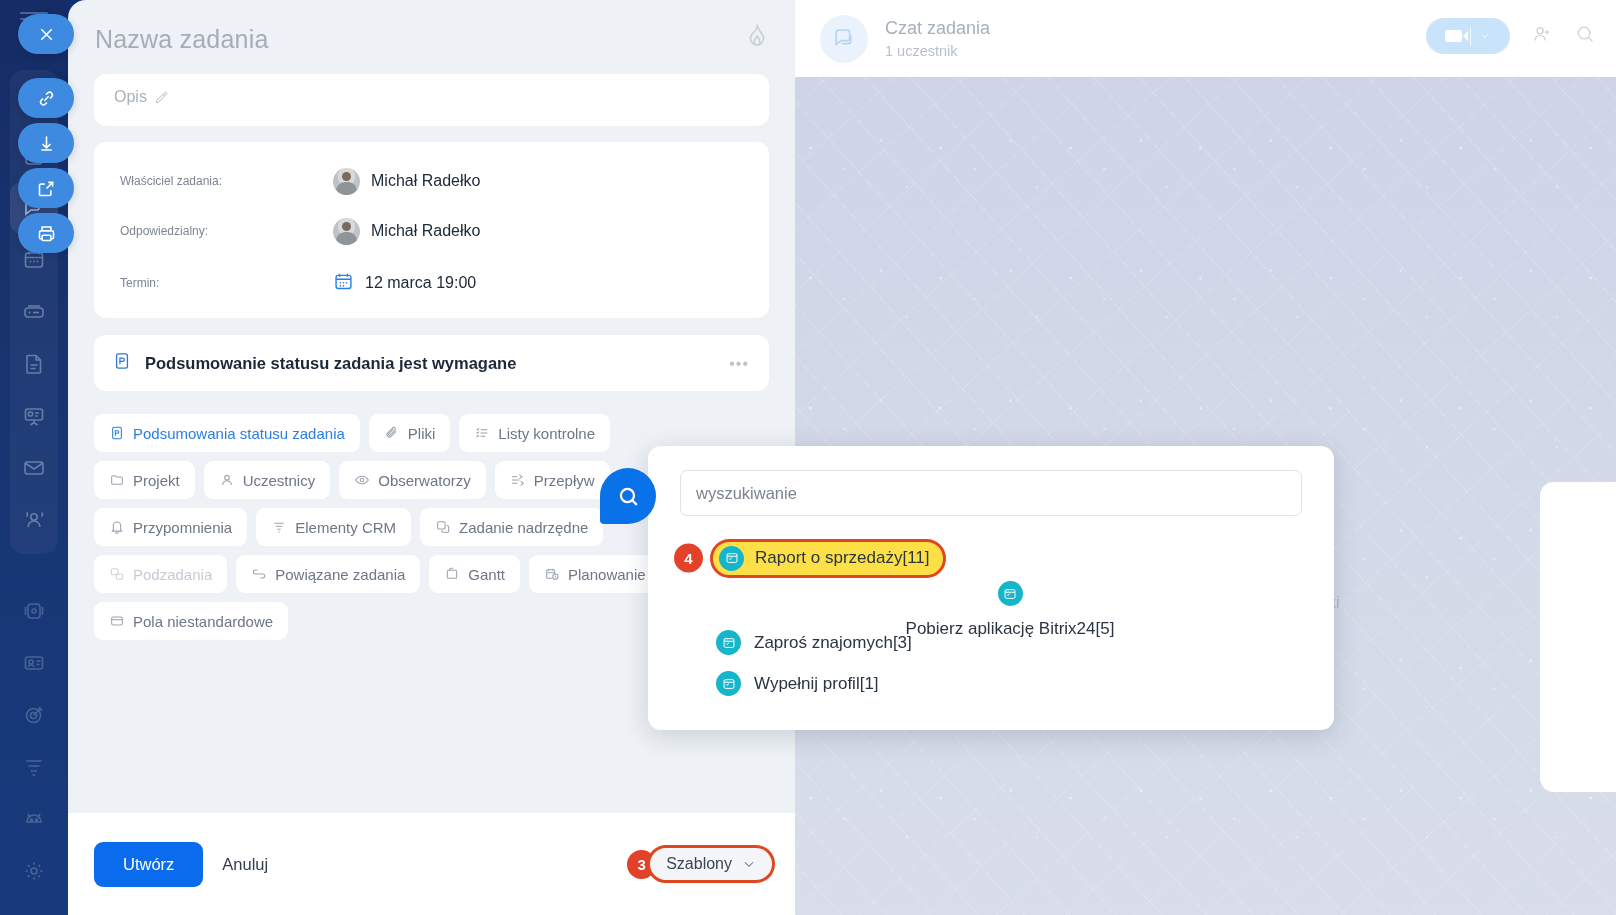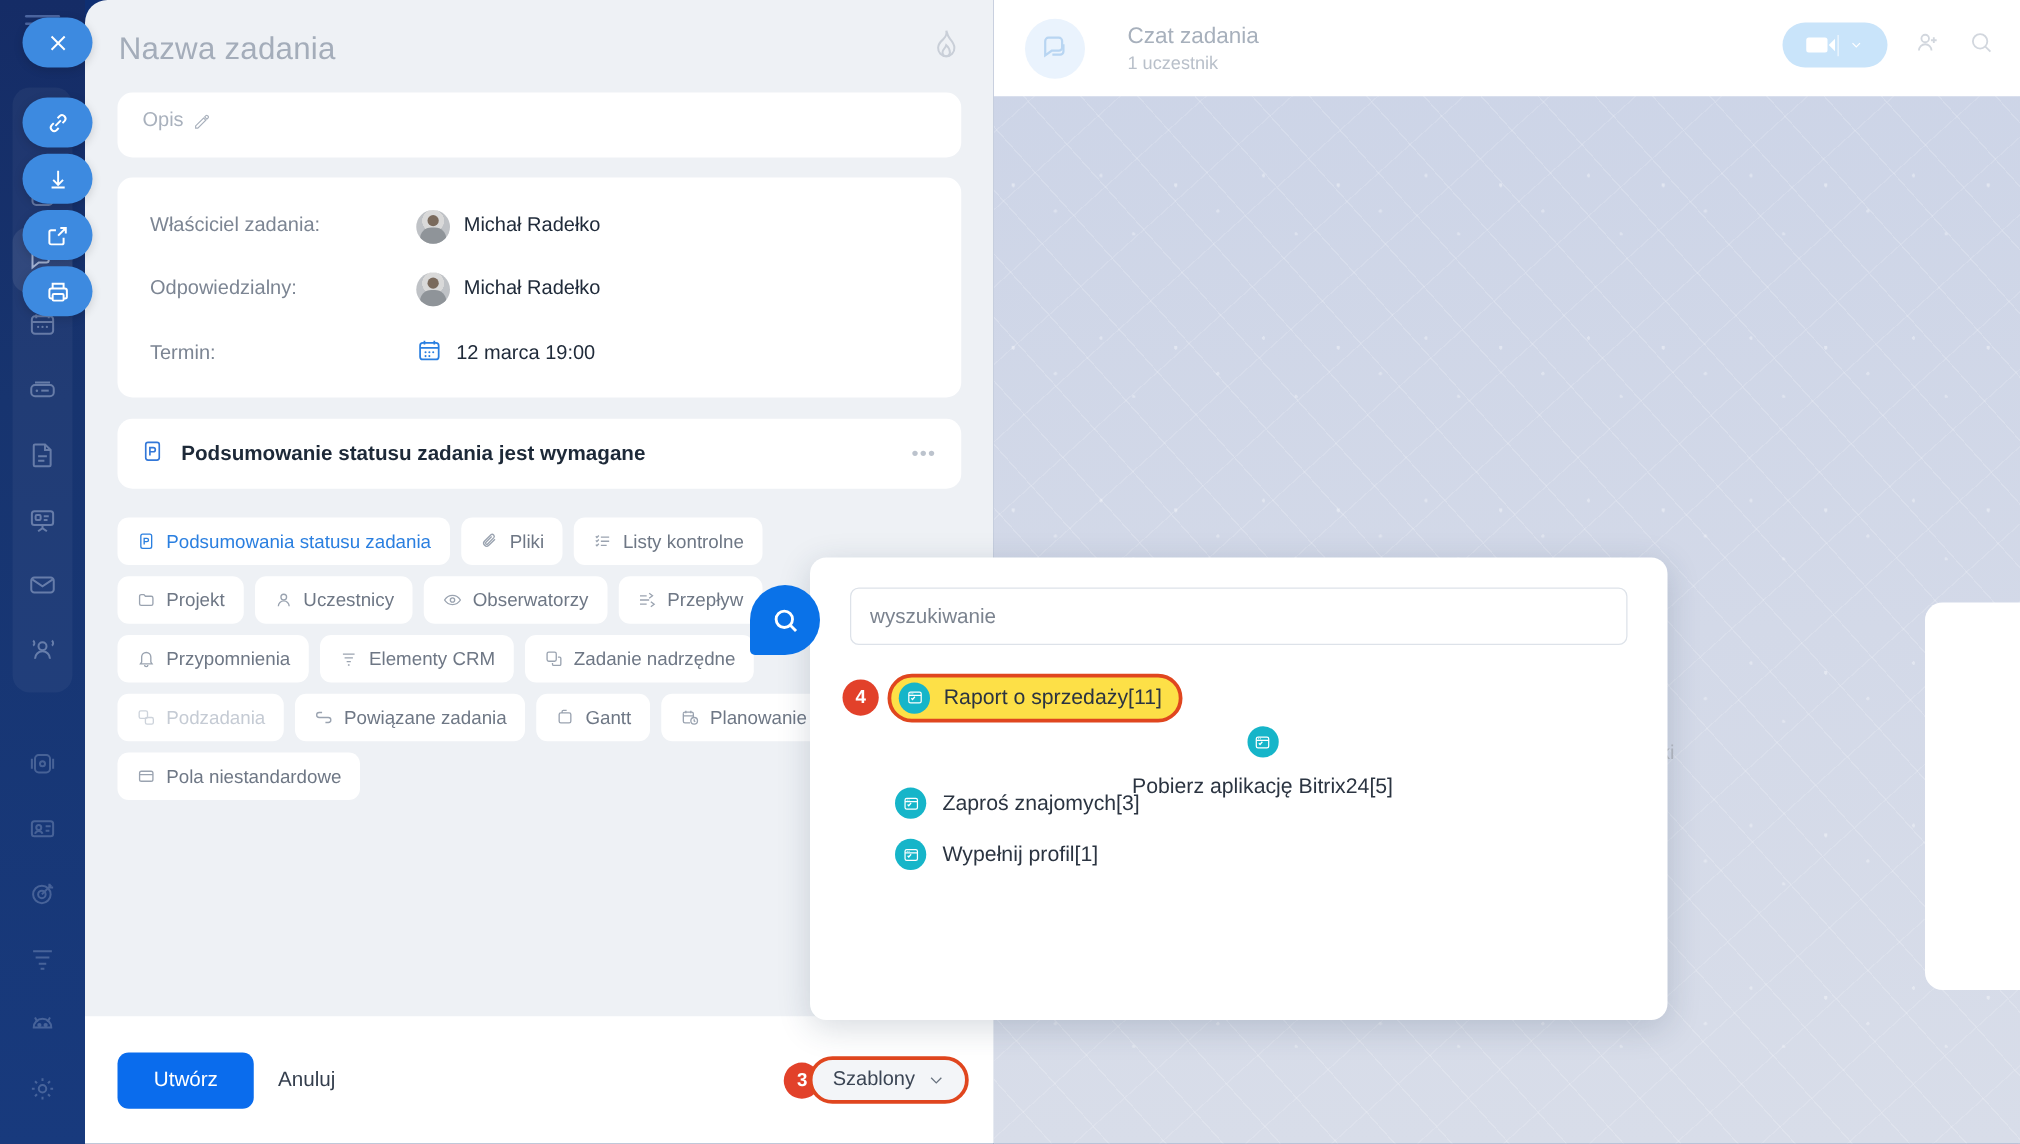--- a/index.html
+++ b/index.html
@@ -67,21 +67,21 @@
   .desc-card { top: 74px; height: 52px; }
   .desc-ph {
     position: absolute; left: 20px; top: 14px;
     font-size: 16px; color: #a9b1bd; display: flex; align-items: center; gap: 7px;
   }
   .desc-ph svg { width: 15px; height: 15px; stroke: #a9b1bd; fill: none; stroke-width: 1.5; }
 
   .meta-card { top: 142px; height: 176px; }
   .meta-row { position: absolute; left: 26px; width: 625px; height: 50px; display: flex; align-items: center; }
   .meta-row.r0 { top: 14px; } .meta-row.r1 { top: 64px; } .meta-row.r2 { top: 116px; }
-  .meta-label { width: 213px; font-size: 16px; color: #7c8593; }
+  .meta-label { width: 213px; font-size: 12px; color: #7c8593; }
   .meta-val { display: flex; align-items: center; gap: 11px; font-size: 16px; color: #202b3a; }
   .avatar {
     width: 27px; height: 27px; border-radius: 50%;
     background: radial-gradient(circle at 50% 32%, #d9d9d9 0 38%, #bfc2c6 39% 100%);
     position: relative; overflow: hidden; flex: none;
   }
   .avatar::before {
     content:""; position:absolute; left:9px; top:4px; width:9px; height:9px;
     border-radius:50%; background:#7a6a5c;
   }
@@ -158,21 +158,21 @@
   }
   .chat-head {
     position: absolute; left: 0; top: 0; width: 821px; height: 77px;
     background: #fff; display: flex; align-items: center; z-index: 3;
   }
   .chat-av {
     margin-left: 25px; width: 48px; height: 48px; border-radius: 50%;
     background: #eaf3fd; display: flex; align-items: center; justify-content: center;
   }
   .chat-av svg { width: 25px; height: 25px; stroke: #b8d5f2; fill: none; stroke-width: 1.7; }
-  .chat-tt { margin-left: 34px; }
+  .chat-tt { margin-left: 17px; }
   .chat-tt .t1 { font-size: 18px; color: #a7b0bc; }
   .chat-tt .t2 { font-size: 14.5px; color: #b9c0ca; margin-top: 4px; }
   .chat-actions { position: absolute; right: 20px; top: 18px; display: flex; align-items: center; gap: 21px; }
   .call-btn {
     width: 84px; height: 36px; border-radius: 18px; background: #c9e4fa;
     display: flex; align-items: center; justify-content: center; gap: 8px;
   }
   .call-btn .cam { width: 17px; height: 12px; background: #fff; border-radius: 2px; position: relative; }
   .call-btn .cam::after { content:""; position:absolute; right:-6px; top:1px; border:5px solid transparent; border-right-color:#fff; }
   .call-btn .sep { width: 1px; height: 17px; background: #fff; opacity: .75; }
@@ -188,21 +188,21 @@
   
   .cursor-bubble {
     position: absolute; left: 600px; top: 468px; width: 56px; height: 56px;
     border-radius: 28px 28px 28px 4px; background: #0a72e8;
     display: flex; align-items: center; justify-content: center; z-index: 30;
   }
   .cursor-bubble svg { width: 25px; height: 25px; stroke: #fff; fill: none; stroke-width: 2.2; }
 
   
   .dropdown {
-    position: absolute; left: 648px; top: 446px; width: 686px; height: 370px;
+    position: absolute; left: 648px; top: 446px; width: 686px; height: 284px;
     background: #fff; border-radius: 13px;
     box-shadow: 0 6px 26px rgba(35,53,85,.18); z-index: 20;
   }
   .dd-search {
     position: absolute; left: 32px; top: 24px; width: 622px; height: 46px;
     border: 1px solid #dde2e9; border-radius: 7px;
     font-size: 16.5px; color: #7b838f; padding: 0 15px;
     display: flex; align-items: center; font-family: inherit;
   }
   .dd-list { position: absolute; left: 24px; top: 89px; width: 640px; }

